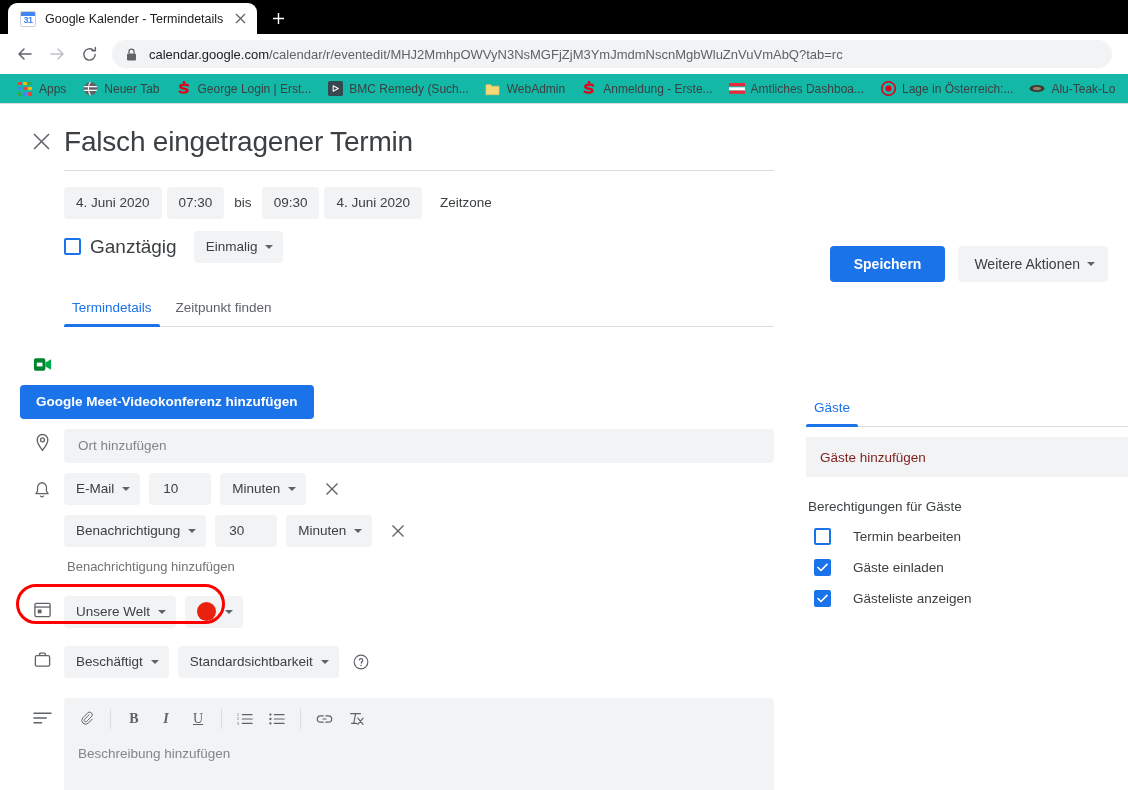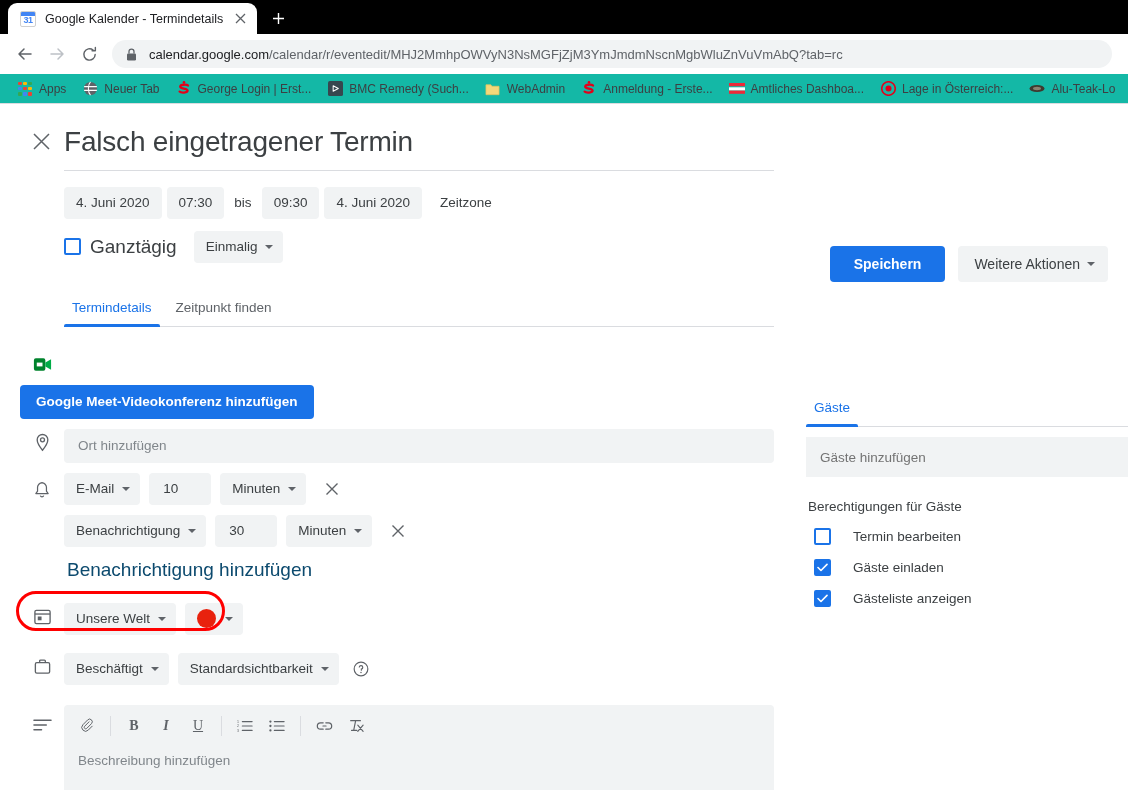--- a/index.html
+++ b/index.html
@@ -312,21 +312,21 @@
     display: flex; align-items: center;
     padding: 0 14px;
     font-size: 13.5px; color: #3c4043;
   }
   .x-btn {
     width: 22px; height: 22px; margin-left: 6px;
     display: flex; align-items: center; justify-content: center;
     color: #5f6368;
   }
   .link-text {
-    font-size: 19px; color: #0c4a6e;
+    font-size: 13px; color: #737373;
     padding: 2px 0 0 3px;
   }
 
   
   .cal-row-wrap {
     position: relative;
     display: inline-flex;
     align-items: center;
     gap: 9px;
   }
@@ -397,21 +397,21 @@
   }
   .perm-label { font-size: 13.5px; color: #3c4043; }
   .guests-input {
     background: #f1f3f4;
     border-radius: 0;
     height: 40px;
     width: 322px;
     display: flex; align-items: center;
     padding: 0 14px;
     font-size: 13.5px;
-    color: #737373;
+    color: #7f1d1d;
     margin-top: 10px;
   }
 </style>
 </head>
 <body>
 
 <div id="browser-chrome">
 
   <div class="tabstrip">
     <div class="tab">

